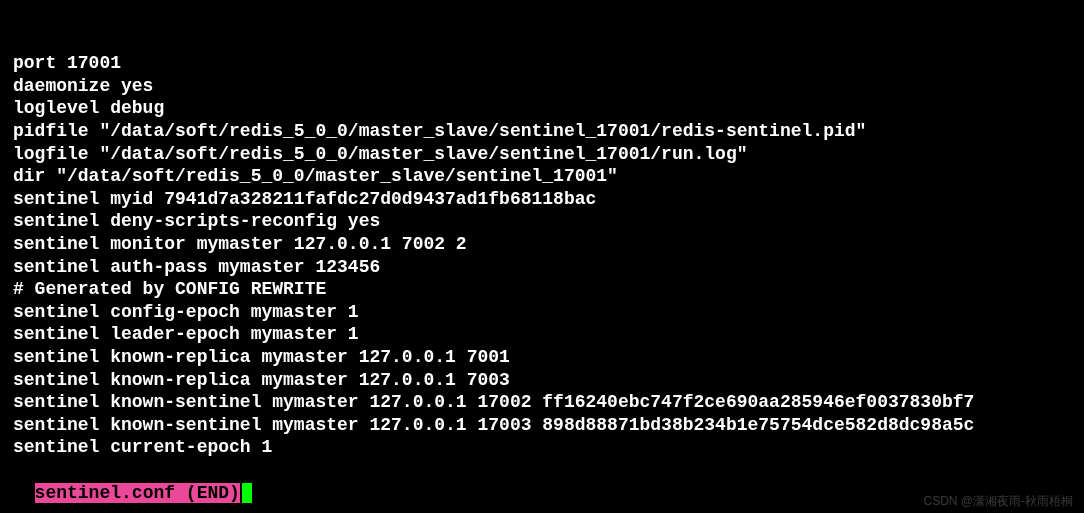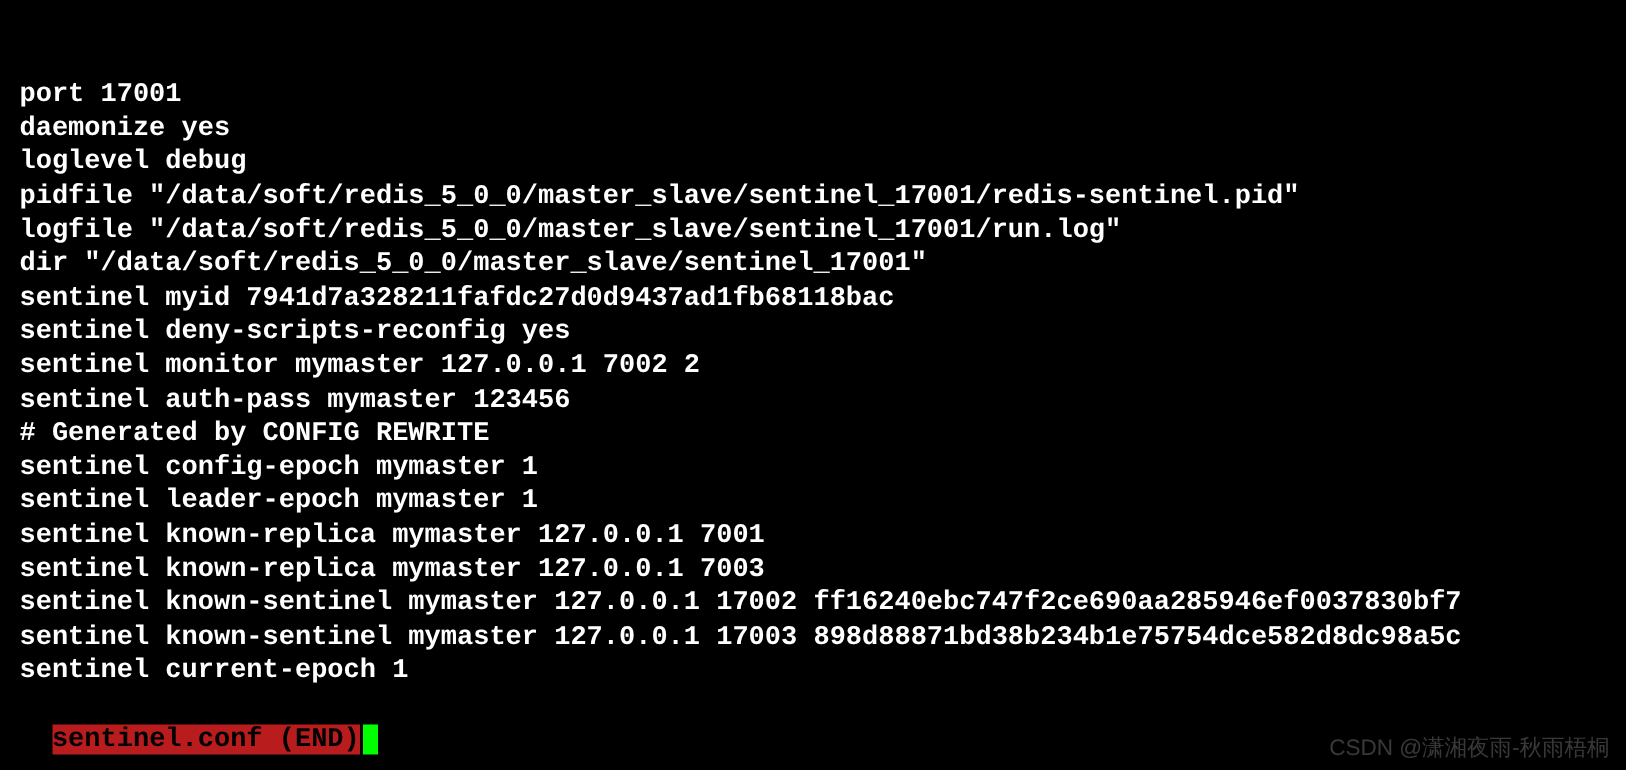--- a/index.html
+++ b/index.html
@@ -23,37 +23,37 @@
     .terminal {
       white-space: pre;
     }
     .line {
       display: block;
     }
     .end-marker {
       display: inline-block;
     }
     .inverted {
-      background: #b91c1c;
+      background: #ec4899;
       color: #000;
     }
     .cursor {
       display: inline-block;
       width: 10px;
       height: 20px;
       background: #00ff00;
       vertical-align: bottom;
     }
     .watermark {
       position: absolute;
       bottom: 6px;
       right: 12px;
       color: rgba(200, 200, 200, 0.28);
       font-family: sans-serif;
-      font-size: 15px;
+      font-size: 12px;
       font-weight: normal;
     }
   </style>
 </head>
 <body>
 
 <div class="terminal">
   <div id="lines-container"><span class="line">port 17001</span><span class="line">daemonize yes</span><span class="line">loglevel debug</span><span class="line">pidfile "/data/soft/redis_5_0_0/master_slave/sentinel_17001/redis-sentinel.pid"</span><span class="line">logfile "/data/soft/redis_5_0_0/master_slave/sentinel_17001/run.log"</span><span class="line">dir "/data/soft/redis_5_0_0/master_slave/sentinel_17001"</span><span class="line">sentinel myid 7941d7a328211fafdc27d0d9437ad1fb68118bac</span><span class="line">sentinel deny-scripts-reconfig yes</span><span class="line">sentinel monitor mymaster 127.0.0.1 7002 2</span><span class="line">sentinel auth-pass mymaster 123456</span><span class="line"># Generated by CONFIG REWRITE</span><span class="line">sentinel config-epoch mymaster 1</span><span class="line">sentinel leader-epoch mymaster 1</span><span class="line">sentinel known-replica mymaster 127.0.0.1 7001</span><span class="line">sentinel known-replica mymaster 127.0.0.1 7003</span><span class="line">sentinel known-sentinel mymaster 127.0.0.1 17002 ff16240ebc747f2ce690aa285946ef0037830bf7</span><span class="line">sentinel known-sentinel mymaster 127.0.0.1 17003 898d88871bd38b234b1e75754dce582d8dc98a5c</span><span class="line">sentinel current-epoch 1</span></div>
   <div class="end-marker"><span class="inverted">sentinel.conf (END)</span><span class="cursor"></span></div>
 </div>

